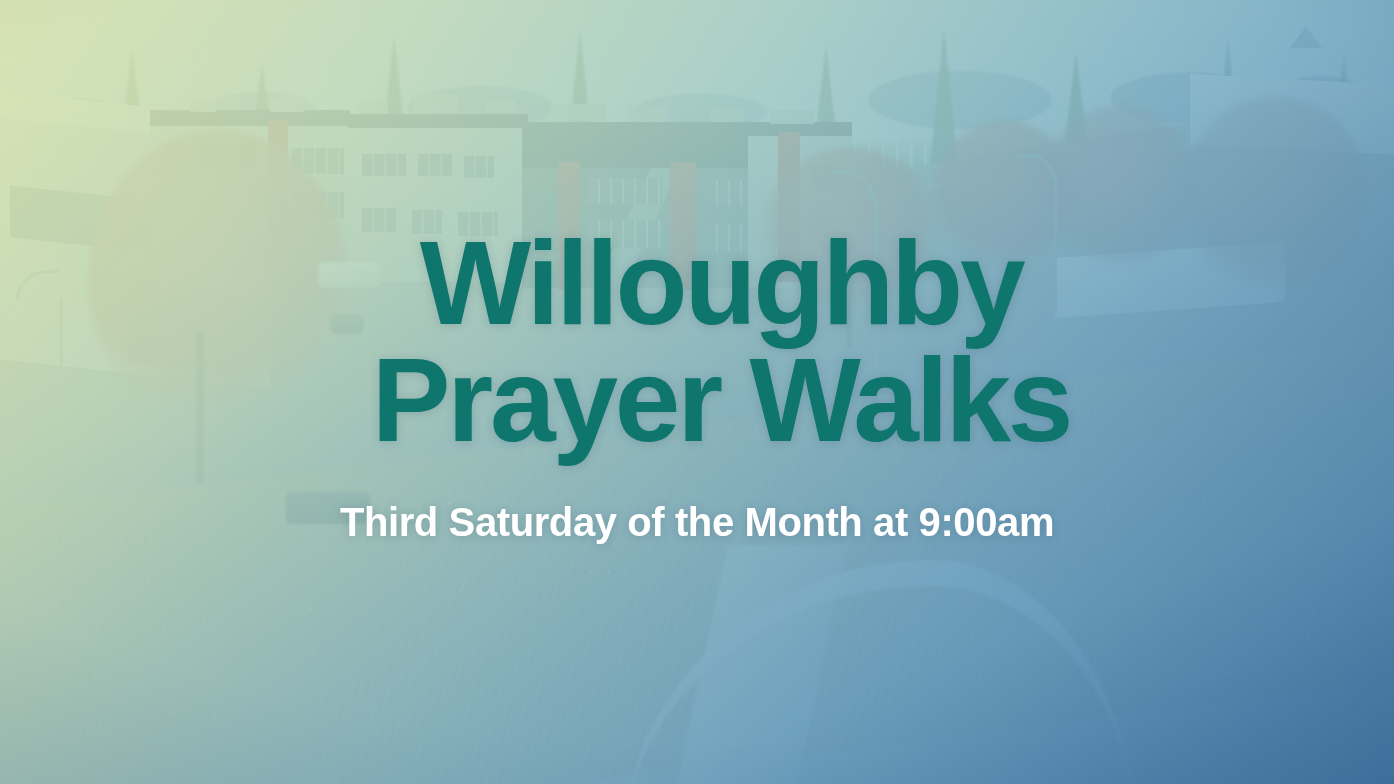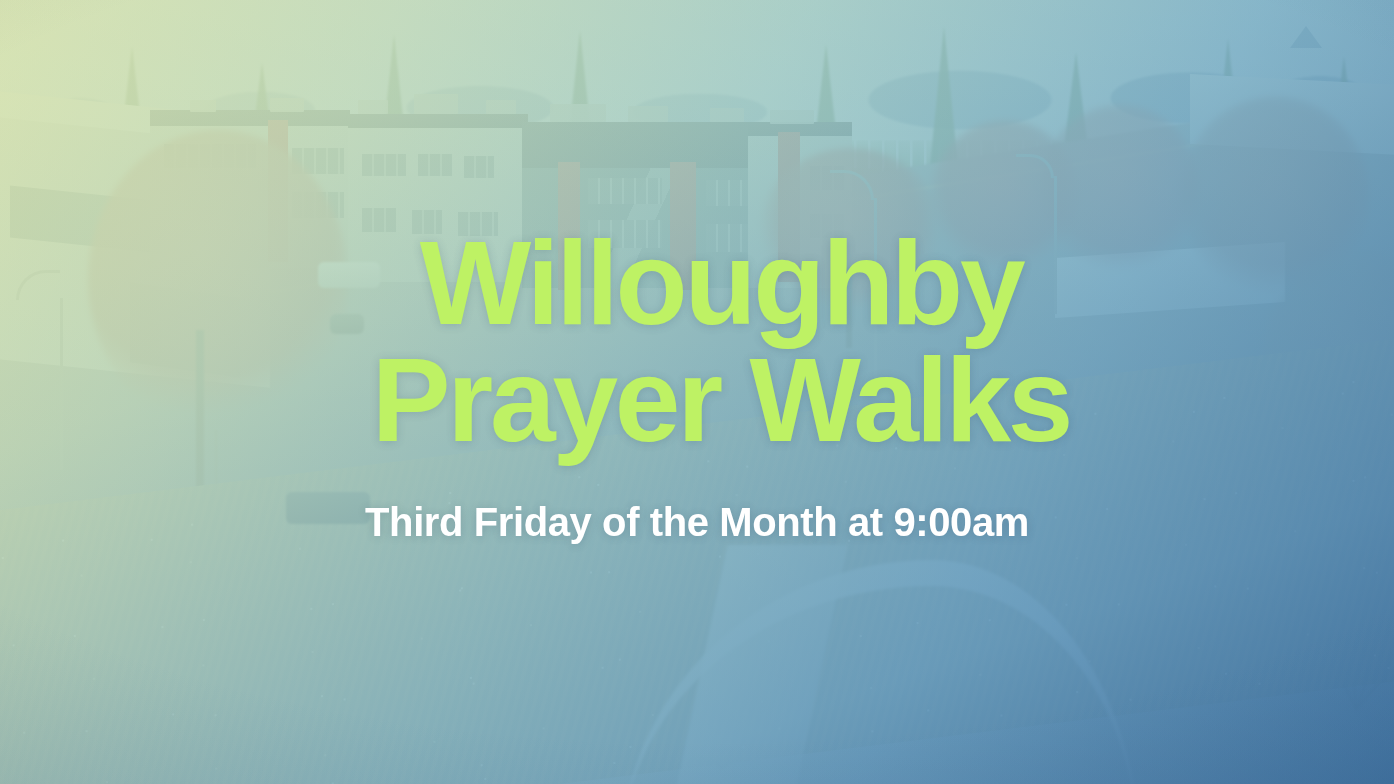--- a/index.html
+++ b/index.html
@@ -224,21 +224,21 @@
   }
 
   
   .content {
     position:absolute; inset:0;
     display:flex; flex-direction:column;
     align-items:center; justify-content:center;
     text-align:center;
   }
   .headline {
-    color:#bef264;
+    color:#0f766e;
     font-family:"Liberation Sans", sans-serif;
     font-weight:700;
     font-size:118px;
     line-height:0.99;
     letter-spacing:-3.2px;
     text-shadow:0 1px 10px rgba(40,70,95,.20);
     white-space:pre-line;
     margin-top:-14px;
     margin-left:48px;
   }
@@ -391,16 +391,16 @@
     <div class="car" style="left:330px;top:314px;width:34px;height:20px;background:linear-gradient(180deg,#6b6c66,#4a4b46);"></div>
 
     <div class="wash-a"></div>
     <div class="wash-b"></div>
     <div class="wash-vignette"></div>
   </div>
 
   <div class="content">
     <h1 class="headline">Willoughby
 Prayer Walks</h1>
-    <p class="subhead">Third Friday of the Month at 9:00am</p>
+    <p class="subhead">Third Saturday of the Month at 9:00am</p>
   </div>
 
 </div>
 
 </body></html>

